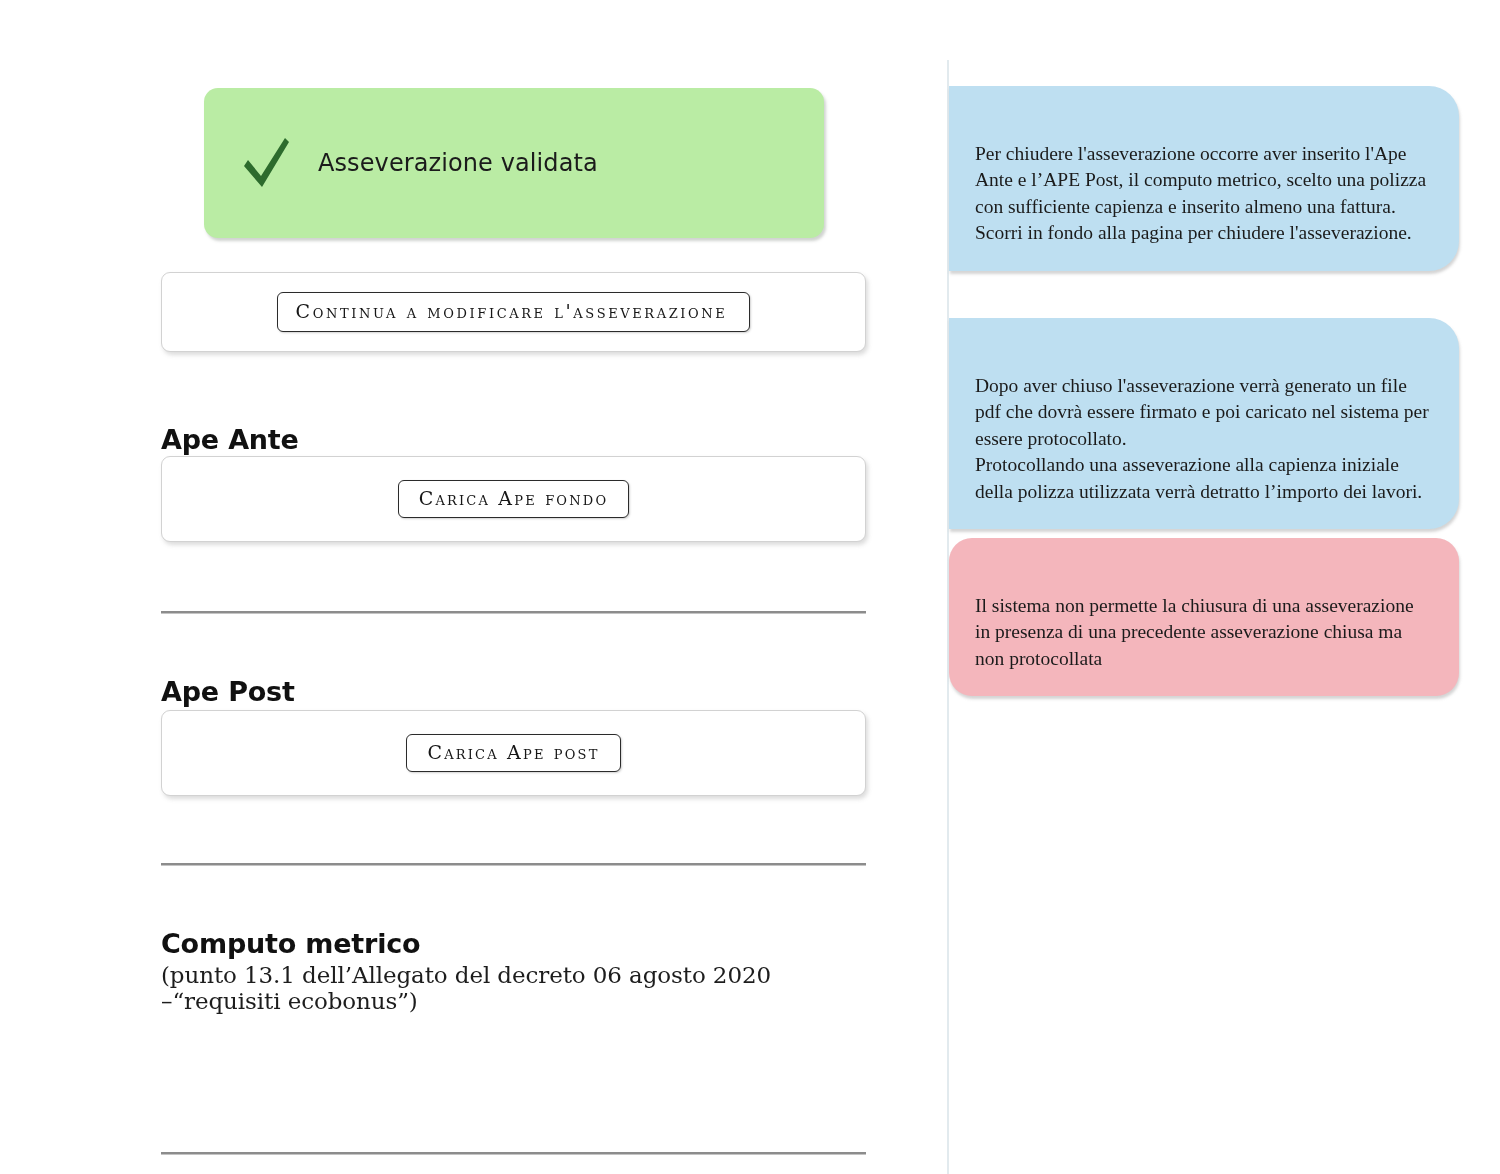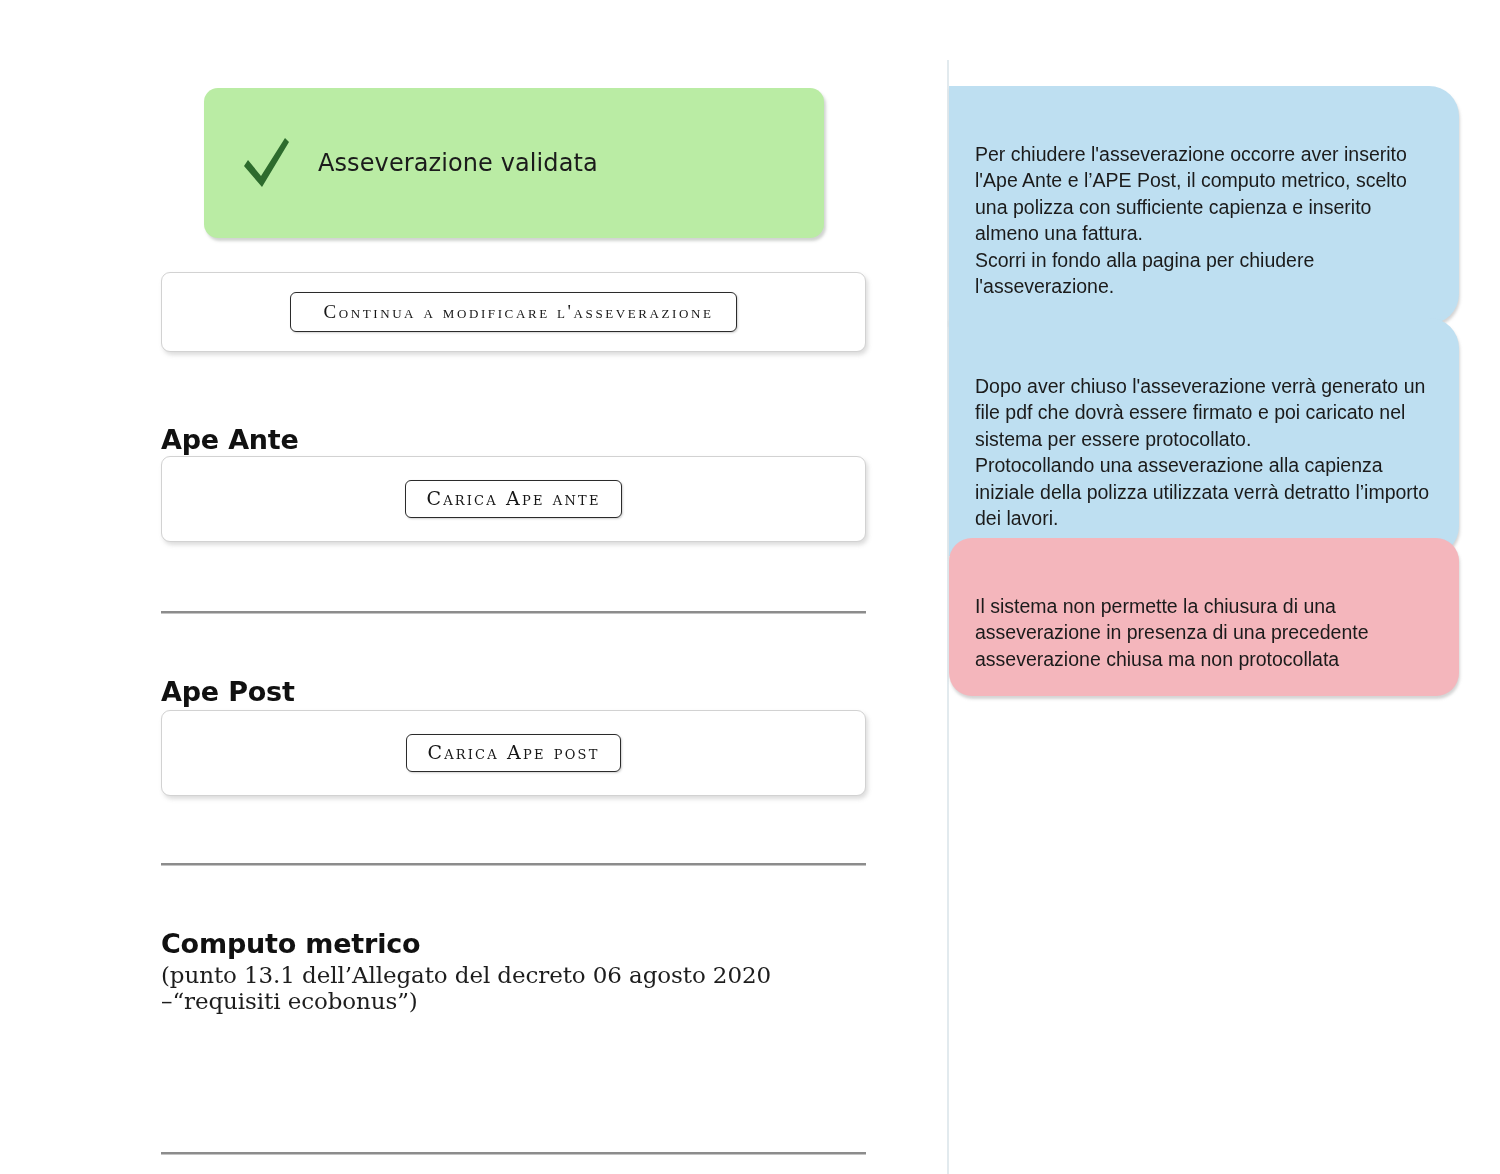--- a/index.html
+++ b/index.html
@@ -94,23 +94,22 @@
     font-size: 19px;
     letter-spacing: 2.2px;
     color: #161616;
     padding: 7px 20px 8px 20px;
     line-height: 1.15;
     white-space: nowrap;
     cursor: pointer;
     box-shadow: 1px 1px 2px rgba(150,150,150,0.45);
   }
   #btn-continue {
-    padding: 8px 22px 9px 32px;
+    padding: 8px 22px 9px 18px;
     letter-spacing: 2.6px;
-    font-family: Liberation Serif, serif;
   }
 
   .section-title {
     position: absolute;
     left: 161px;
     font-size: 27px;
     font-weight: bold;
     color: #111111;
     font-family: "DejaVu Sans", sans-serif;
     letter-spacing: -0.2px;
@@ -153,21 +152,21 @@
   .callout {
     position: absolute;
     left: 0;
     width: 510px;
     padding: 28px 26px 24px 26px;
     border-top-right-radius: 30px;
     border-bottom-right-radius: 30px;
     border-top-left-radius: 0;
     border-bottom-left-radius: 0;
     box-shadow: 1px 3px 3px rgba(160,160,160,0.45);
-    font-family: Liberation Sans, sans-serif;
+    font-family: Liberation Serif, serif;
     font-size: 19.5px;
     line-height: 1.36;
     color: #1b1b1b;
     white-space: pre-line;
   }
   .callout-info { background: #bedff1; }
   .callout-warn { background: #f4b6bc; }
   #callout-1 { top: 86px; }
   #callout-2 { top: 318px; }
   #callout-3 { top: 538px; border-radius: 23px; }
@@ -187,21 +186,21 @@
       </svg>
       <span class="success-text">Asseverazione validata</span>
     </div>
 
     <div class="card" id="card-continue">
       <button class="pill-button" id="btn-continue">Continua a modificare l'asseverazione</button>
     </div>
 
     <h2 class="section-title" id="title-ape-ante">Ape Ante</h2>
     <div class="card" id="card-ape-ante">
-      <button class="pill-button">Carica Ape ante</button>
+      <button class="pill-button">Carica Ape fondo</button>
     </div>
 
     <hr class="divider-rule" id="rule-1">
 
     <h2 class="section-title" id="title-ape-post">Ape Post</h2>
     <div class="card" id="card-ape-post">
       <button class="pill-button">Carica Ape post</button>
     </div>
 
     <hr class="divider-rule" id="rule-2">

